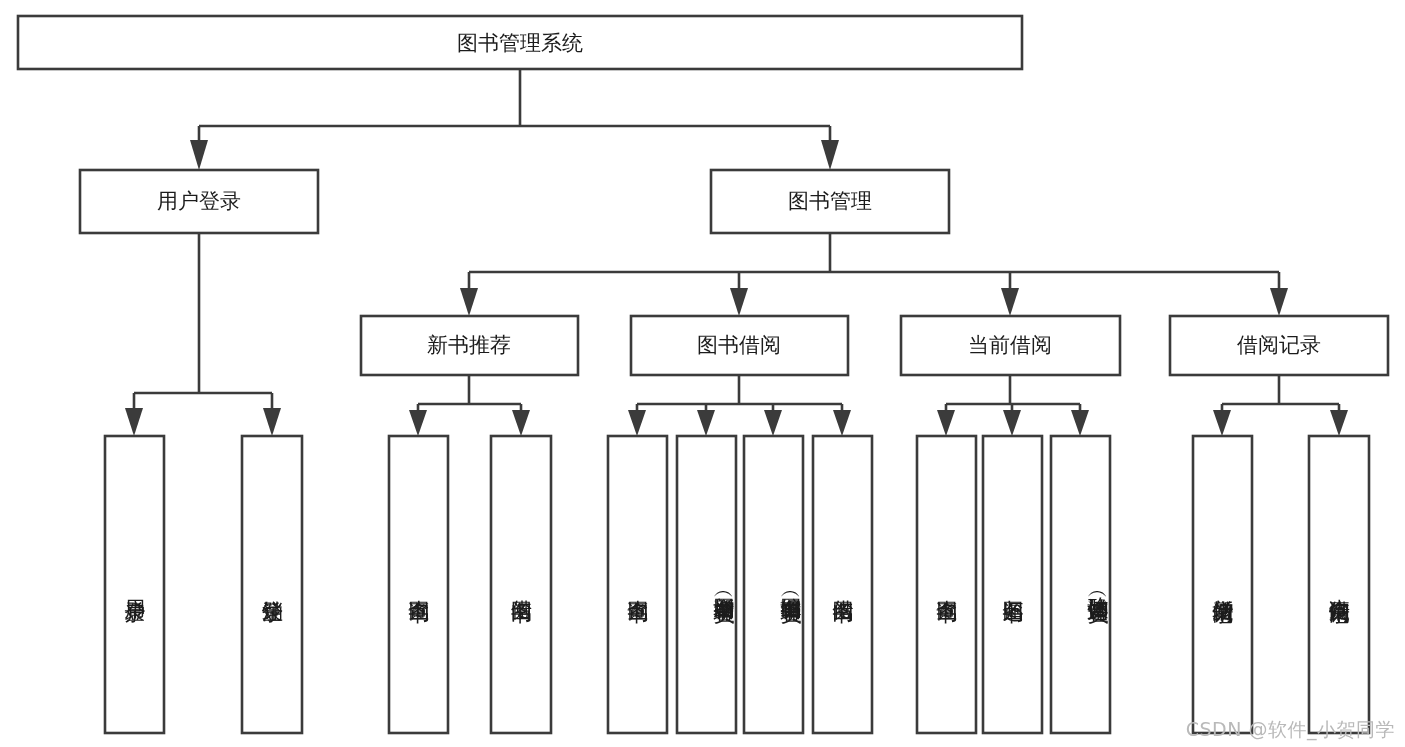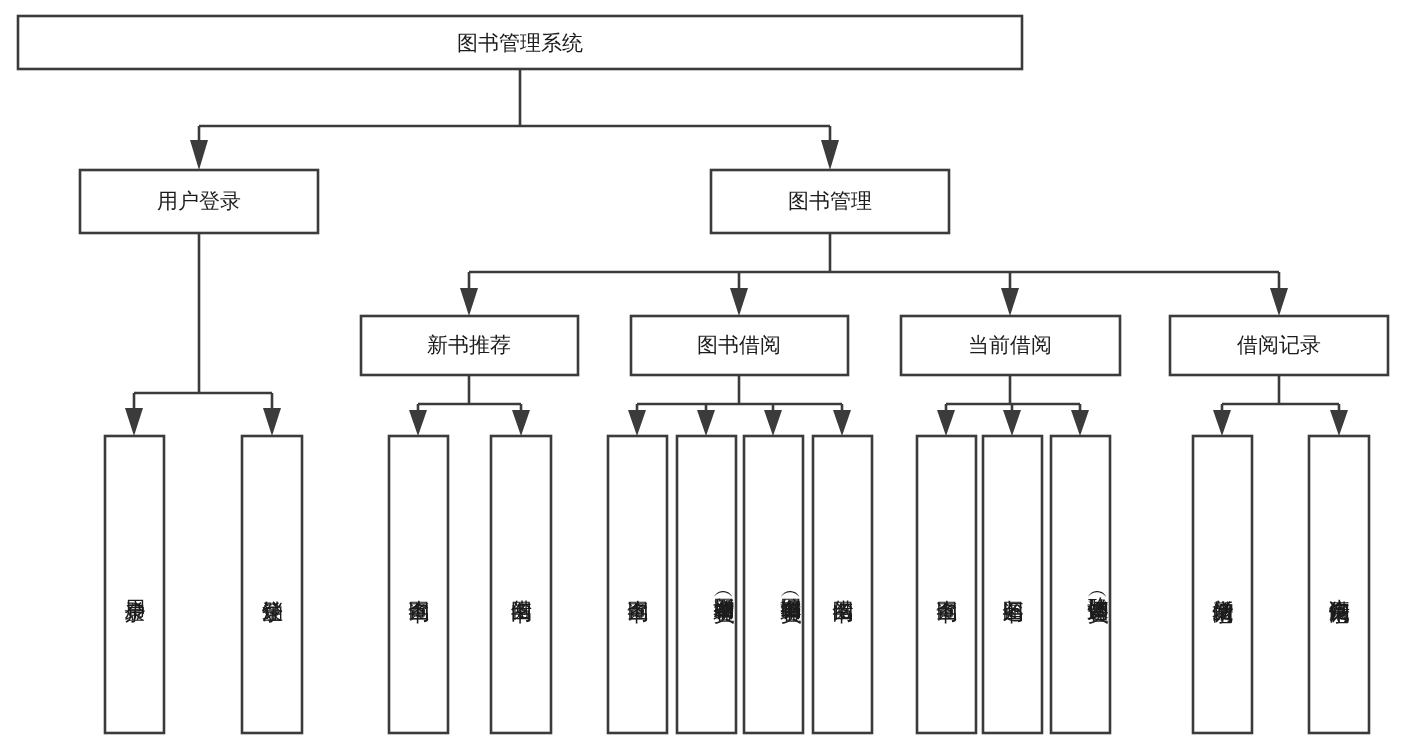--- a/index.html
+++ b/index.html
@@ -220,14 +220,15 @@
   <div class="node-label-v" style="left:744px; top:436px; width:59px; height:297px; align-items:flex-start;">编辑图书（管理员）</div>
   <div class="node-label-v" style="left:813px; top:436px; width:59px; height:297px;">借阅图书</div>
 
   <div class="node-label-v" style="left:917px; top:436px; width:59px; height:297px;">查询图书</div>
   <div class="node-label-v" style="left:983px; top:436px; width:59px; height:297px;">归还图书</div>
   <div class="node-label-v" style="left:1051px; top:436px; width:59px; height:297px; align-items:flex-start;">确认归还（管理员）</div>
 
   <div class="node-label-v" style="left:1193px; top:436px; width:59px; height:297px;">新增借阅记录</div>
   <div class="node-label-v" style="left:1309px; top:436px; width:60px; height:297px;">查询借阅记录</div>
 
+  <div class="watermark">CSDN @软件_小贺同学</div>
 
 </div>
 
 </body></html>

